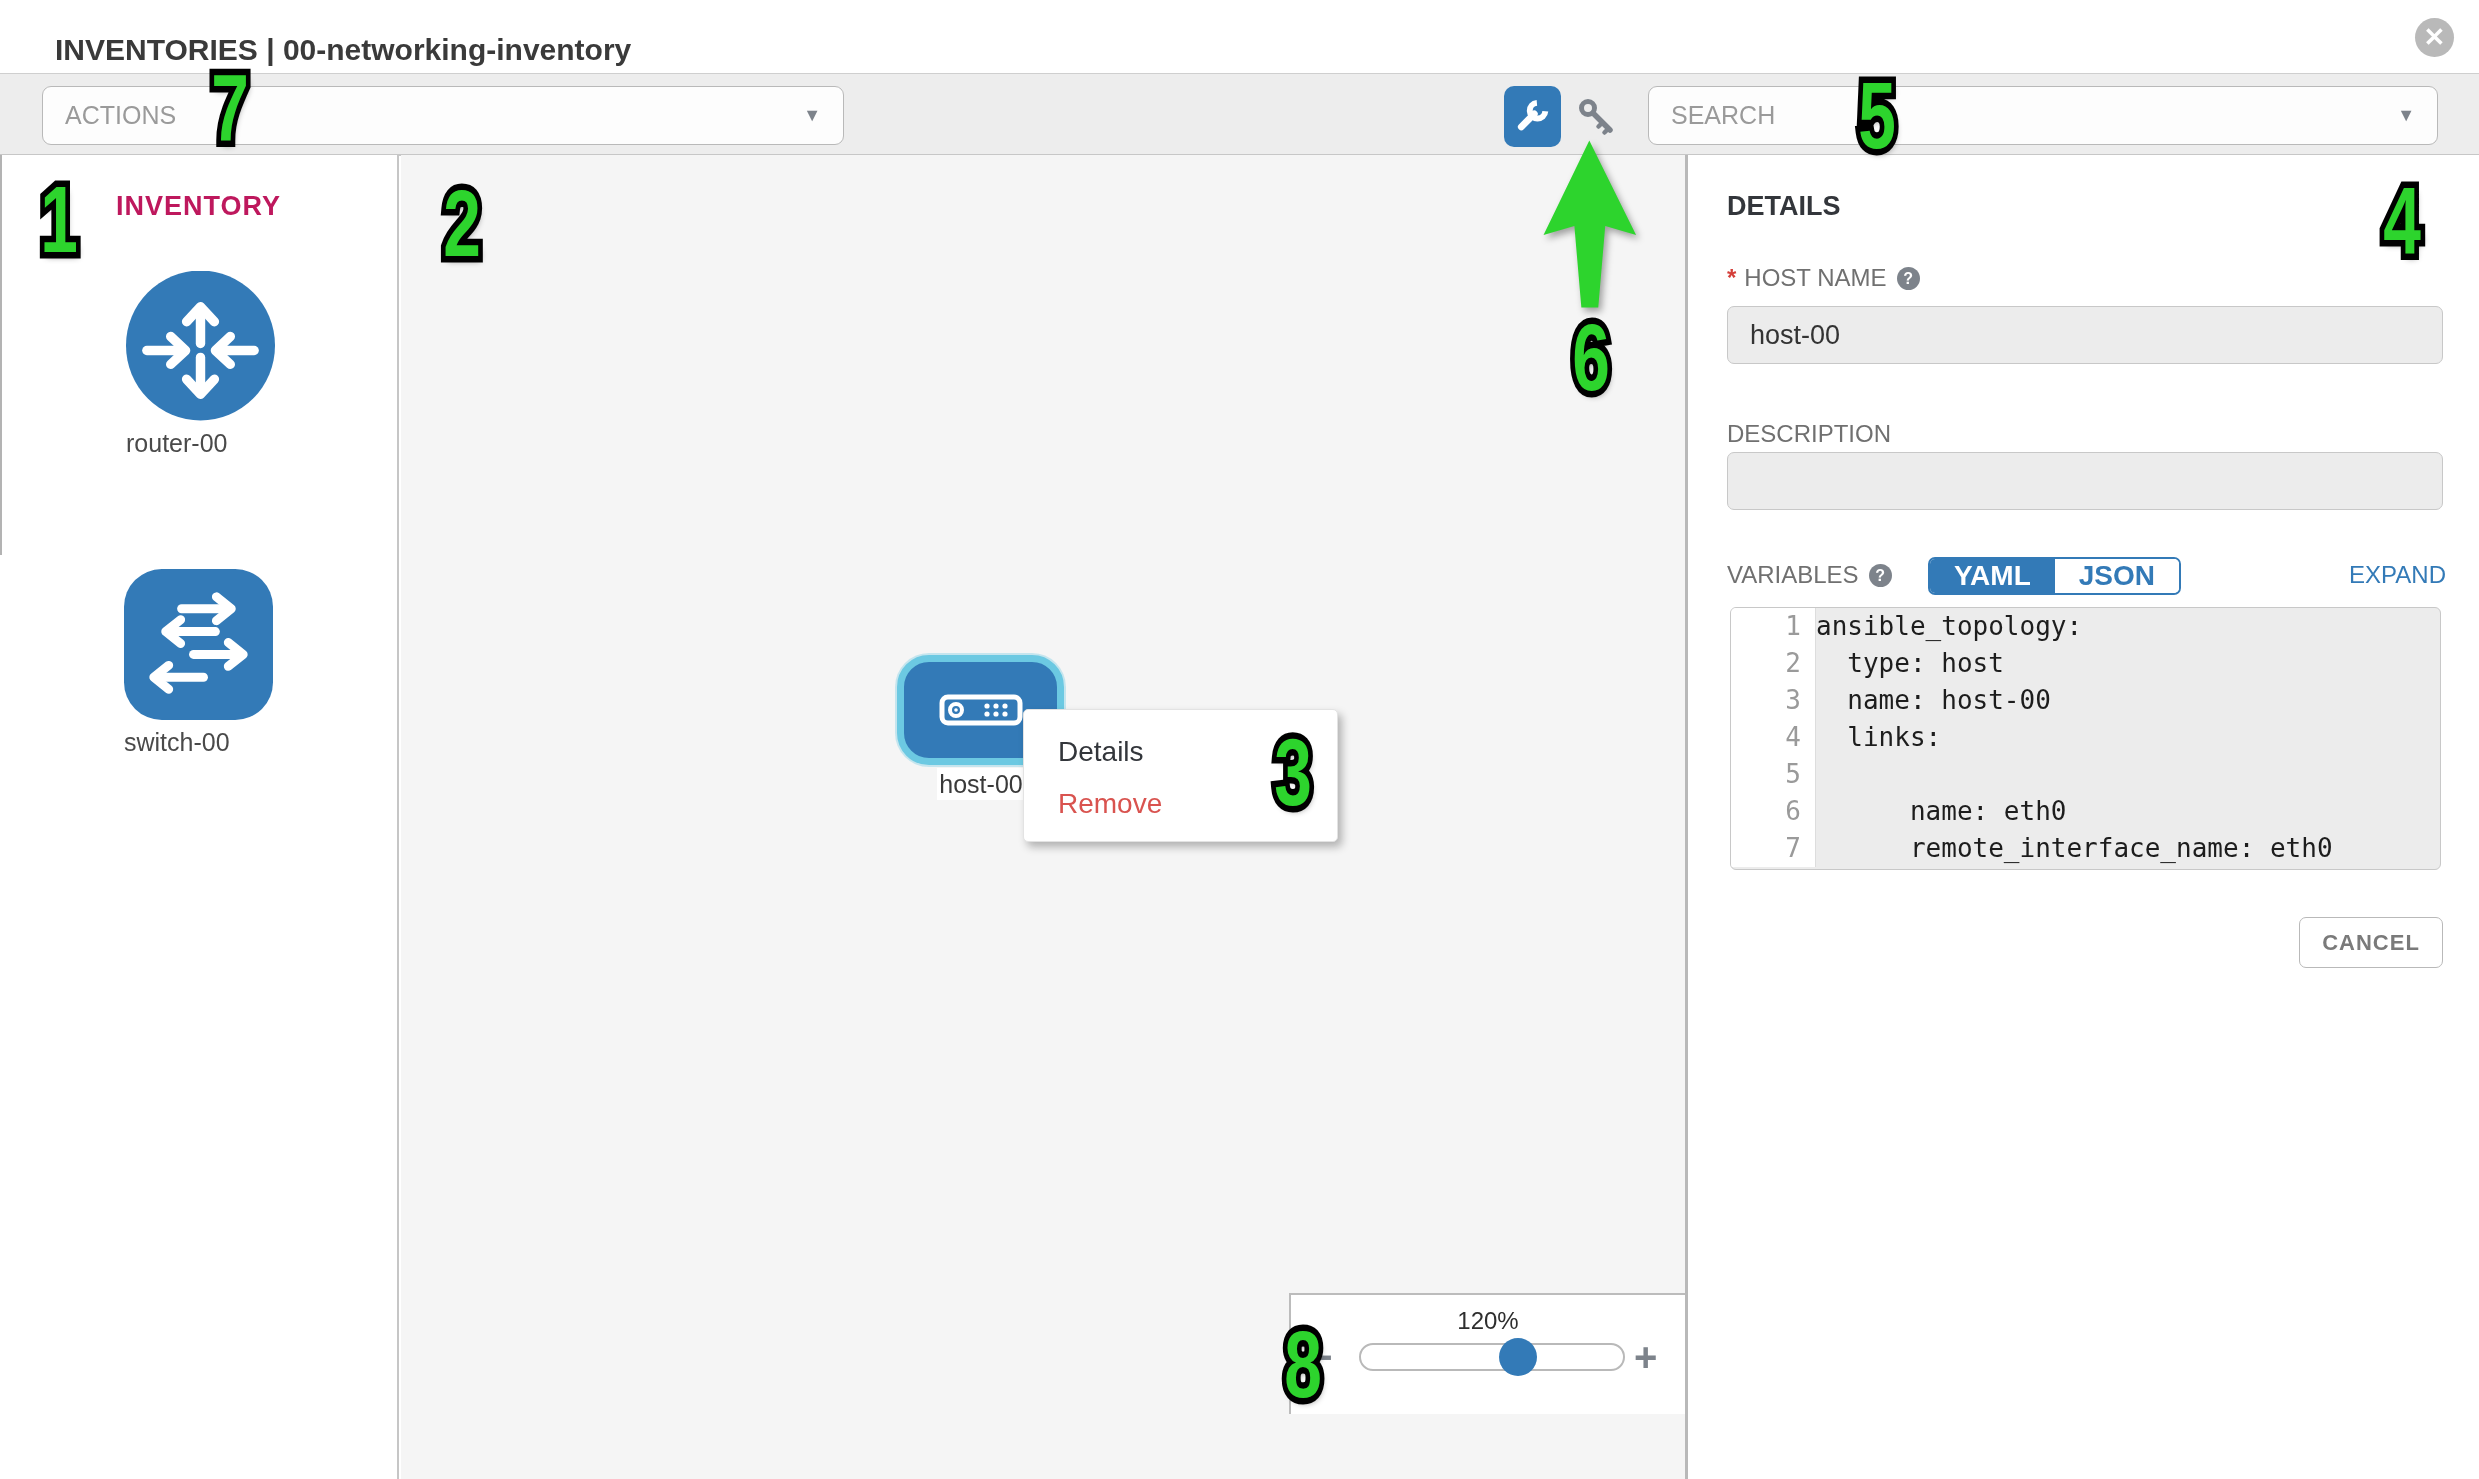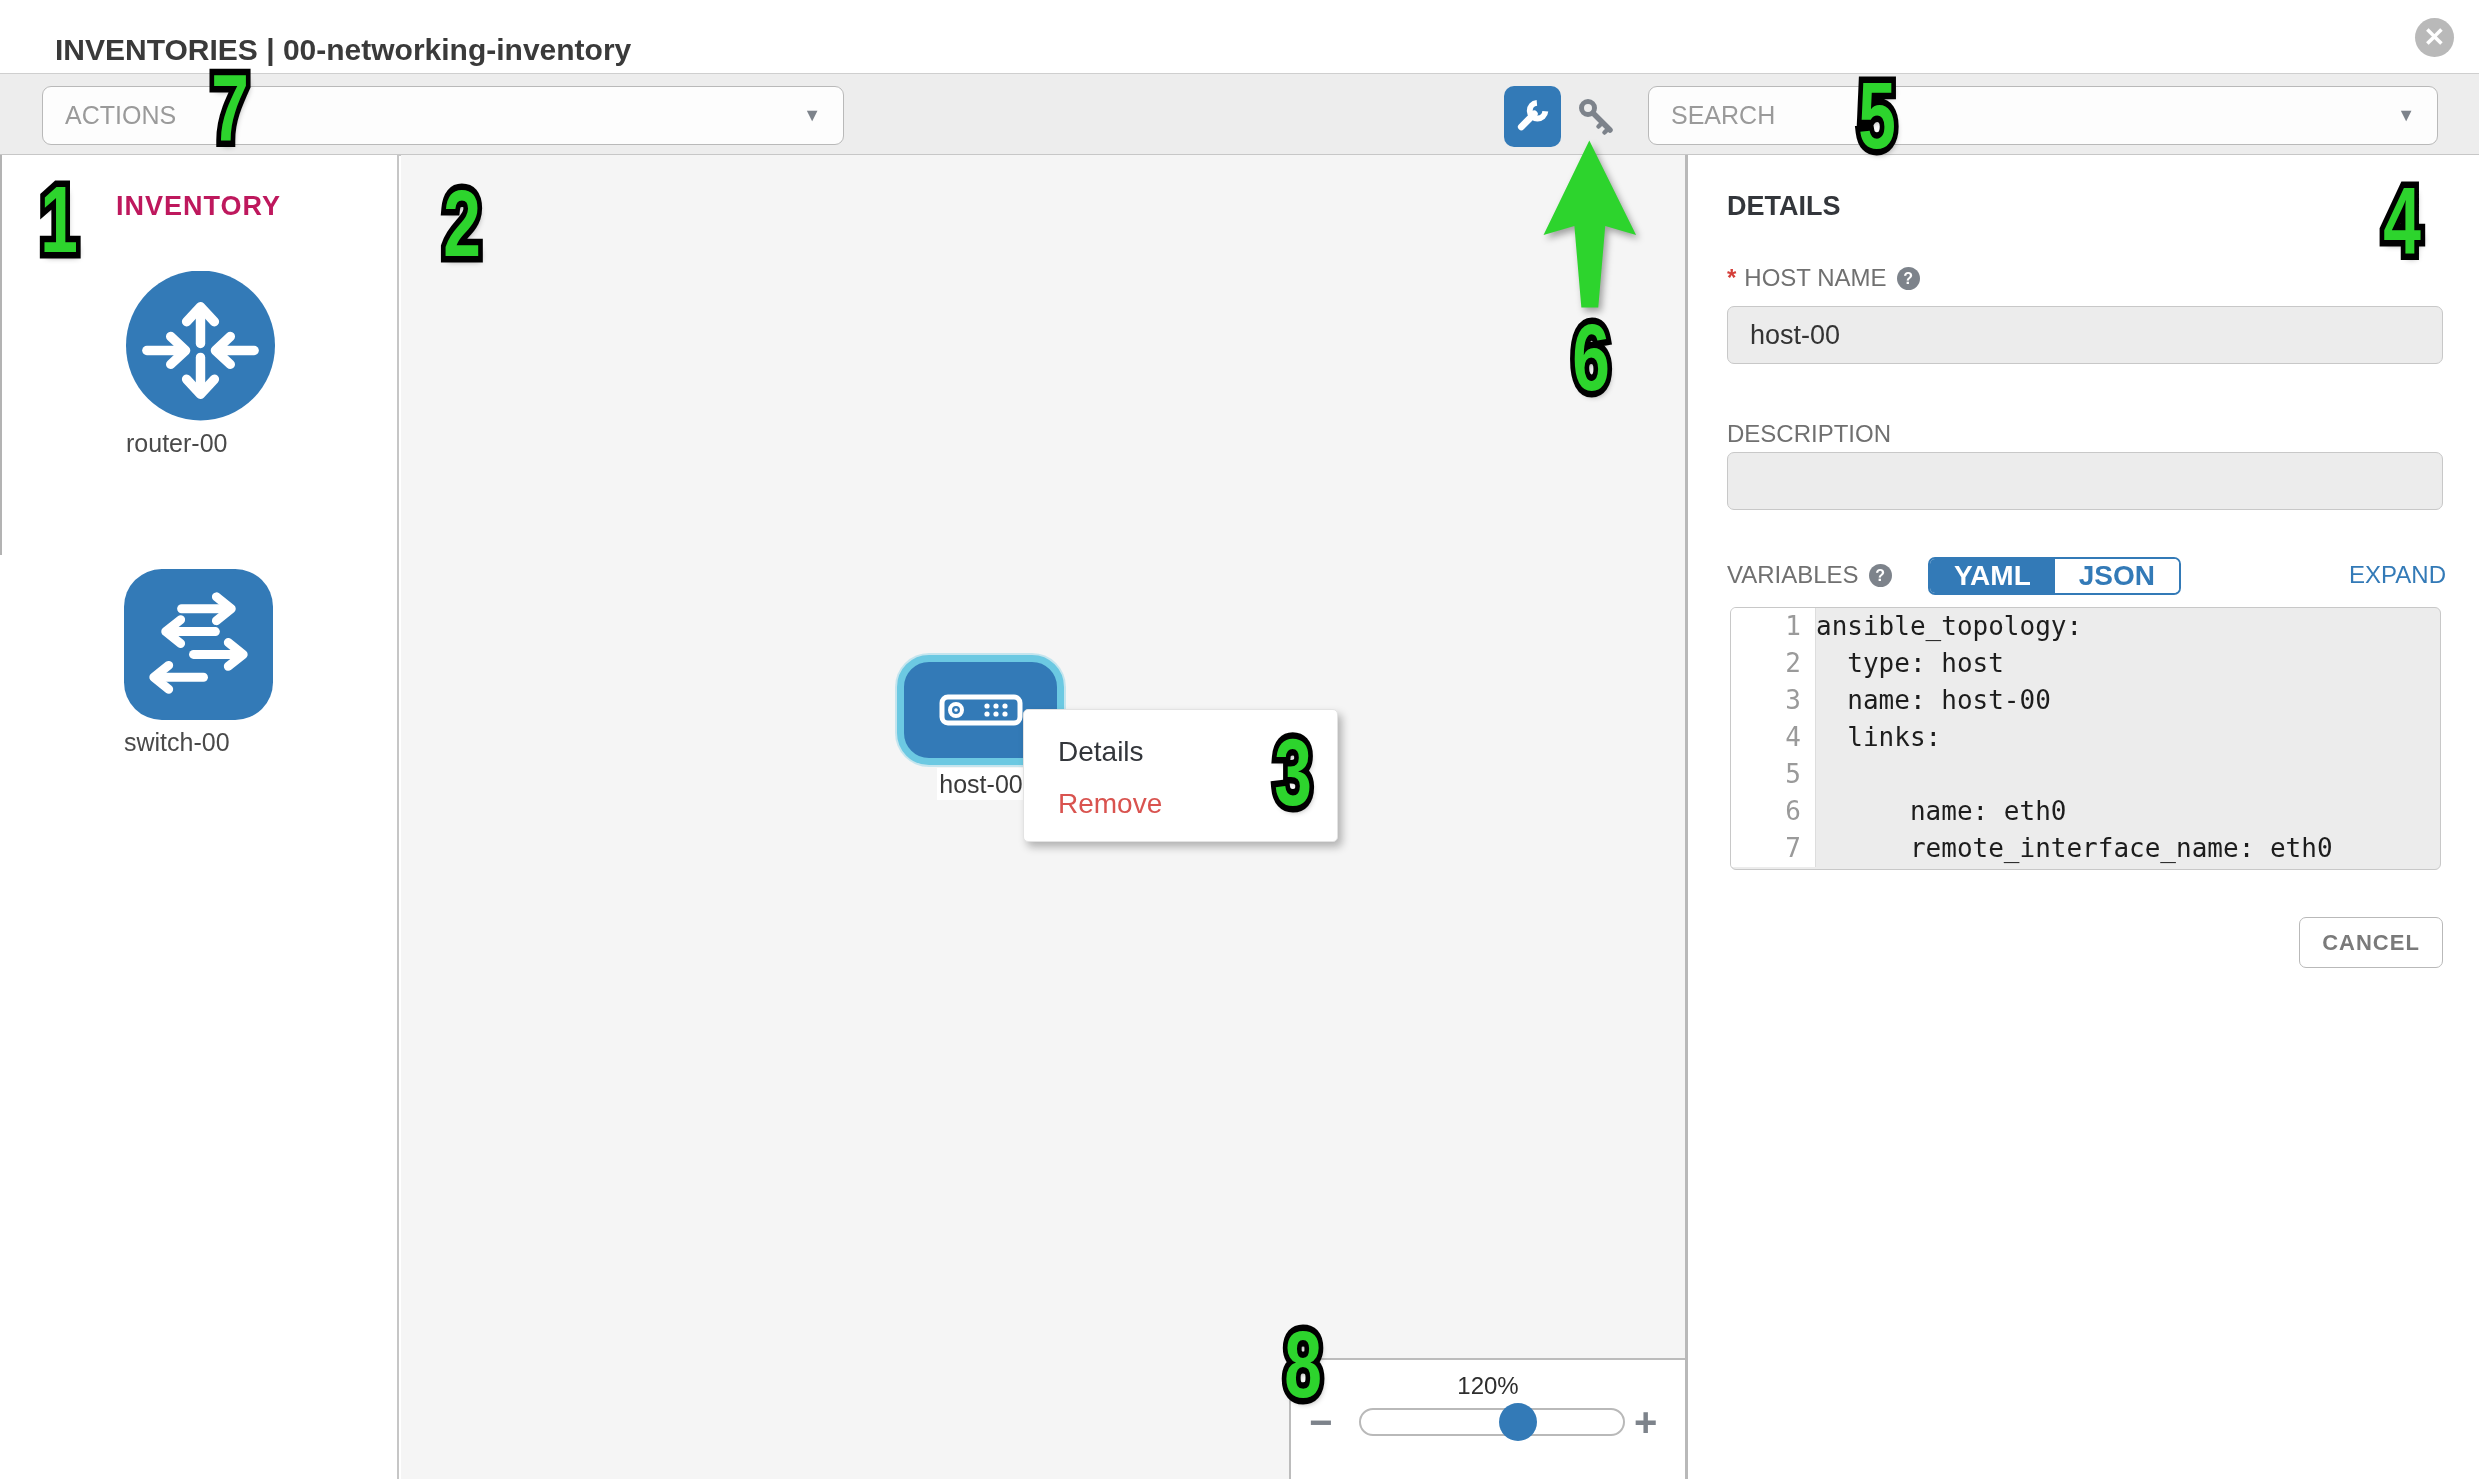--- a/index.html
+++ b/index.html
@@ -47,21 +47,21 @@
                display:flex; align-items:center; justify-content:center; cursor:pointer; }
   .host-label { position:absolute; left:536px; top:613px; width:88px; height:32px; background:#fff;
                 font-size:25px; color:#3a3a3a; text-align:center; line-height:32px; }
   .ctx-menu { position:absolute; left:622px; top:554px; width:315px; height:133px; background:#fff;
               border:1px solid #e3e3e3; border-radius:5px;
               box-shadow:4px 5px 8px rgba(0,0,0,.28); padding-top:16px; }
   .ctx-item { height:52px; line-height:52px; padding-left:34px; font-size:28px; color:#33363b; cursor:pointer; }
   .ctx-item.danger { color:#d9534f; }
 
   
-  .zoom-panel { position:absolute; left:888px; top:1203px; width:396px; height:121px; background:#fff;
+  .zoom-panel { position:absolute; left:888px; top:1138px; width:396px; height:121px; background:#fff;
                 border-top:2px solid #bcbcbc; border-left:2px solid #bcbcbc; }
   .zoom-level { position:absolute; left:0; top:12px; width:100%; text-align:center; font-size:24px; color:#2e2e2e; }
   .zoom-minus,.zoom-plus { position:absolute; top:42px; font-size:40px; font-weight:bold; color:#7d838b;
                            cursor:pointer; line-height:40px; }
   .zoom-minus { left:18px; } .zoom-plus { left:343px; }
   .zoom-track { position:absolute; left:68px; top:48px; width:266px; height:28px; background:#fff;
                 border:2px solid #b9b9b9; border-radius:14px; cursor:pointer; }
   .zoom-thumb { position:absolute; left:208px; top:43px; width:38px; height:38px; border-radius:50%;
                 background:#337ab7; cursor:grab; }
 

